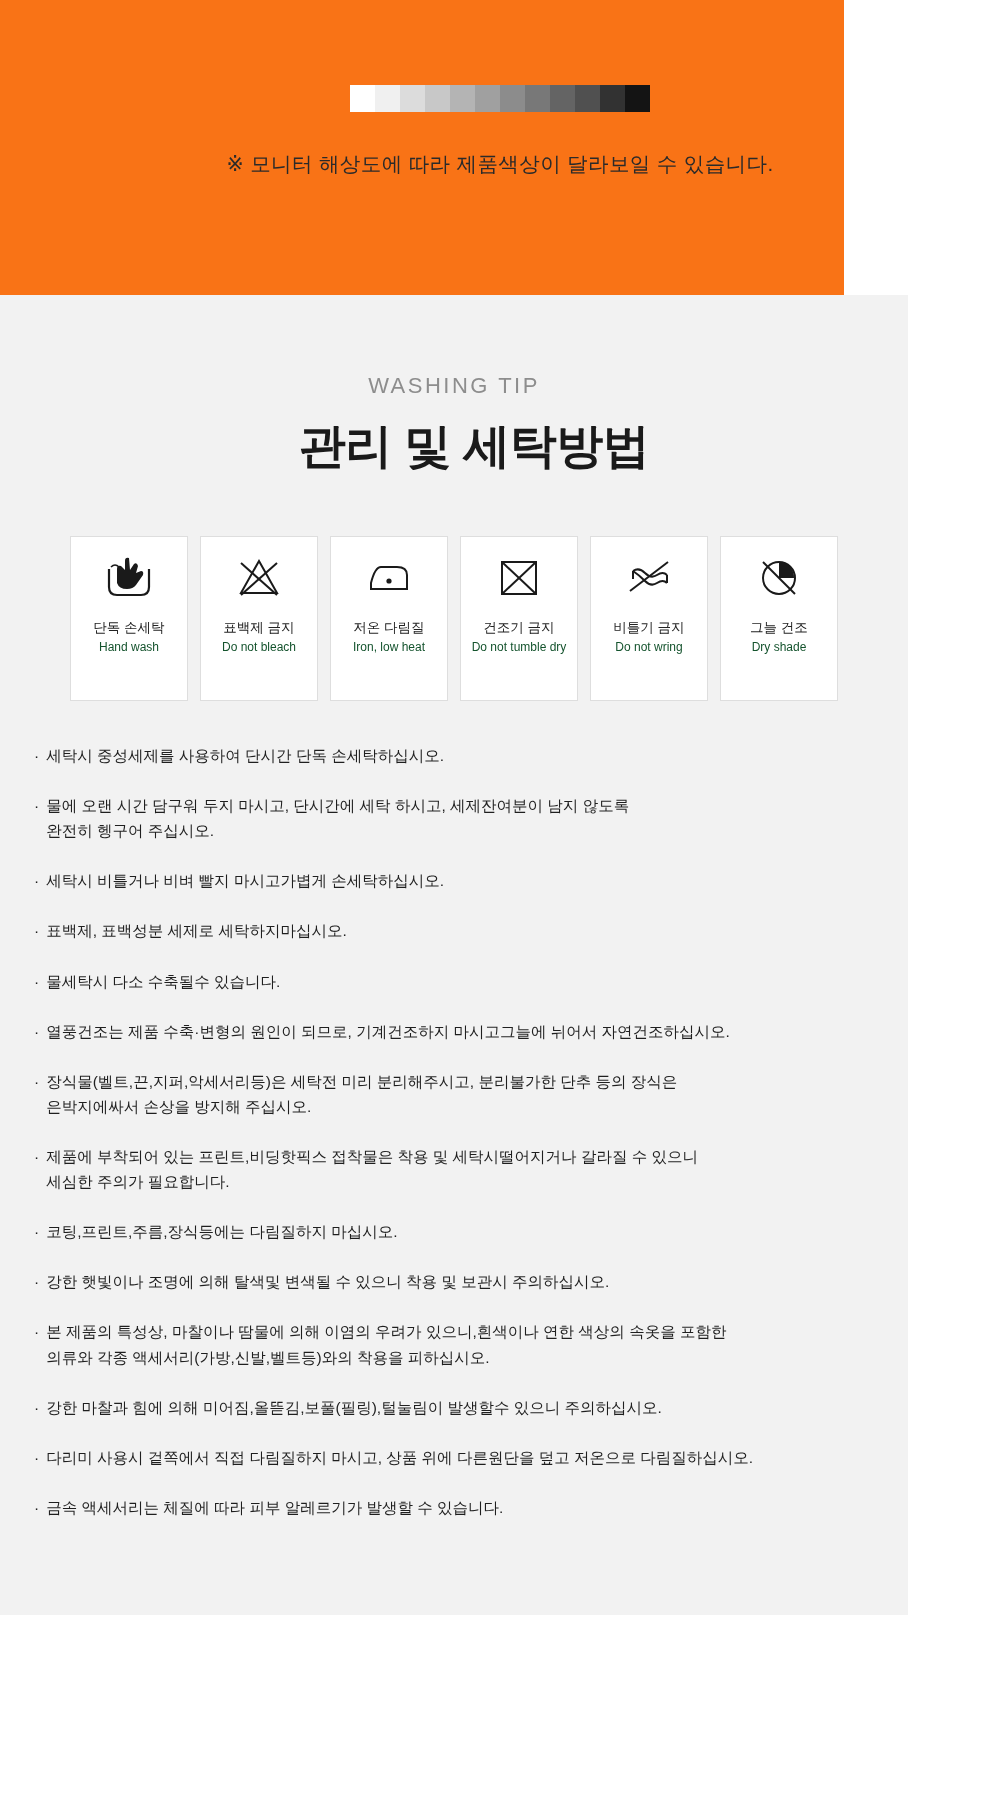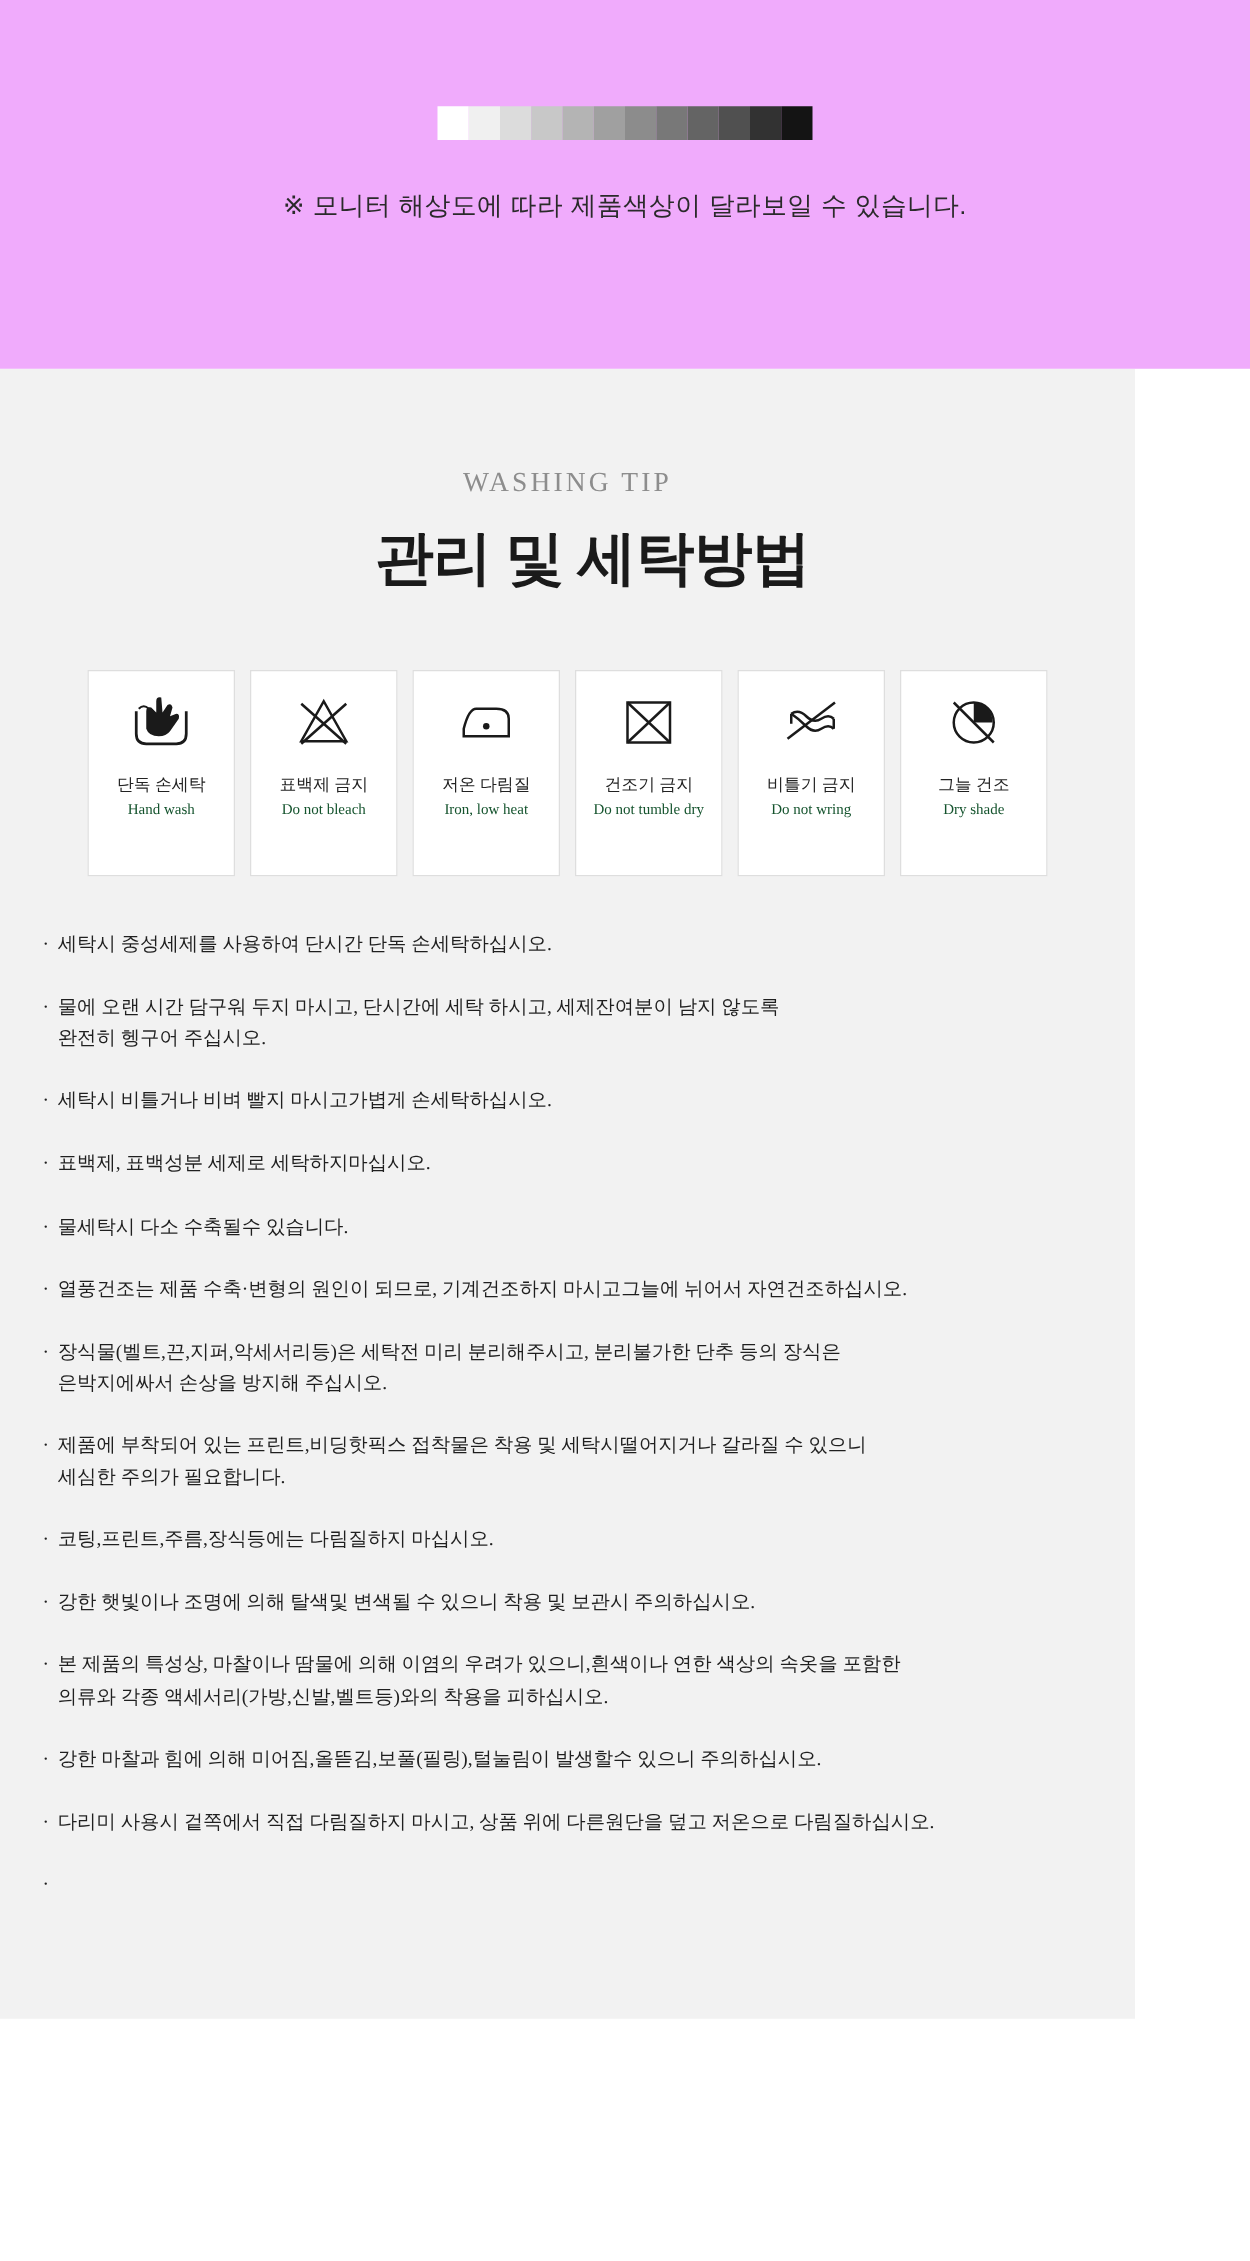--- a/index.html
+++ b/index.html
@@ -10,23 +10,23 @@
     width: 1000px;
     min-height: 1809px;
     background: #ffffff;
     font-family: "Liberation Sans", "DejaVu Sans", sans-serif;
     color: #222222;
     -webkit-font-smoothing: antialiased;
   }
 
   
   .top-block {
-    width: 1000px;
+    width: 844px;
     height: 295px;
-    background: #f0abfc;
+    background: #f97316;
     position: relative;
   }
   .gradient-strip {
     position: absolute;
     top: 85px;
     left: 350px;
     width: 300px;
     height: 27px;
     display: flex;
   }
@@ -46,21 +46,20 @@
     font-weight: 400;
   }
 
   
   .wash-section {
     width: 908px;
     background: #f2f2f2;
     padding-top: 78px;
     padding-bottom: 70px;
     box-sizing: border-box;
-    font-family: Liberation Serif, serif;
   }
   .wash-eyebrow {
     text-align: center;
     font-size: 22px;
     letter-spacing: 2.5px;
     color: #8d8d8d;
     font-weight: 400;
   }
   .wash-title {
     text-align: center;
@@ -307,16 +306,17 @@
     <div class="note">
         <span class="dot">·</span>
         <span class="txt">강한 마찰과 힘에 의해 미어짐,올뜯김,보풀(필링),털눌림이 발생할수 있으니 주의하십시오.</span>
       </div>
     <div class="note">
         <span class="dot">·</span>
         <span class="txt">다리미 사용시 겉쪽에서 직접 다림질하지 마시고, 상품 위에 다른원단을 덮고 저온으로 다림질하십시오.</span>
       </div>
     <div class="note">
         <span class="dot">·</span>
+        <span class="txt">금속 액세서리는 체질에 따라 피부 알레르기가 발생할 수 있습니다.</span>
       </div>
   </div>
 
 </div>
 
 </body></html>

